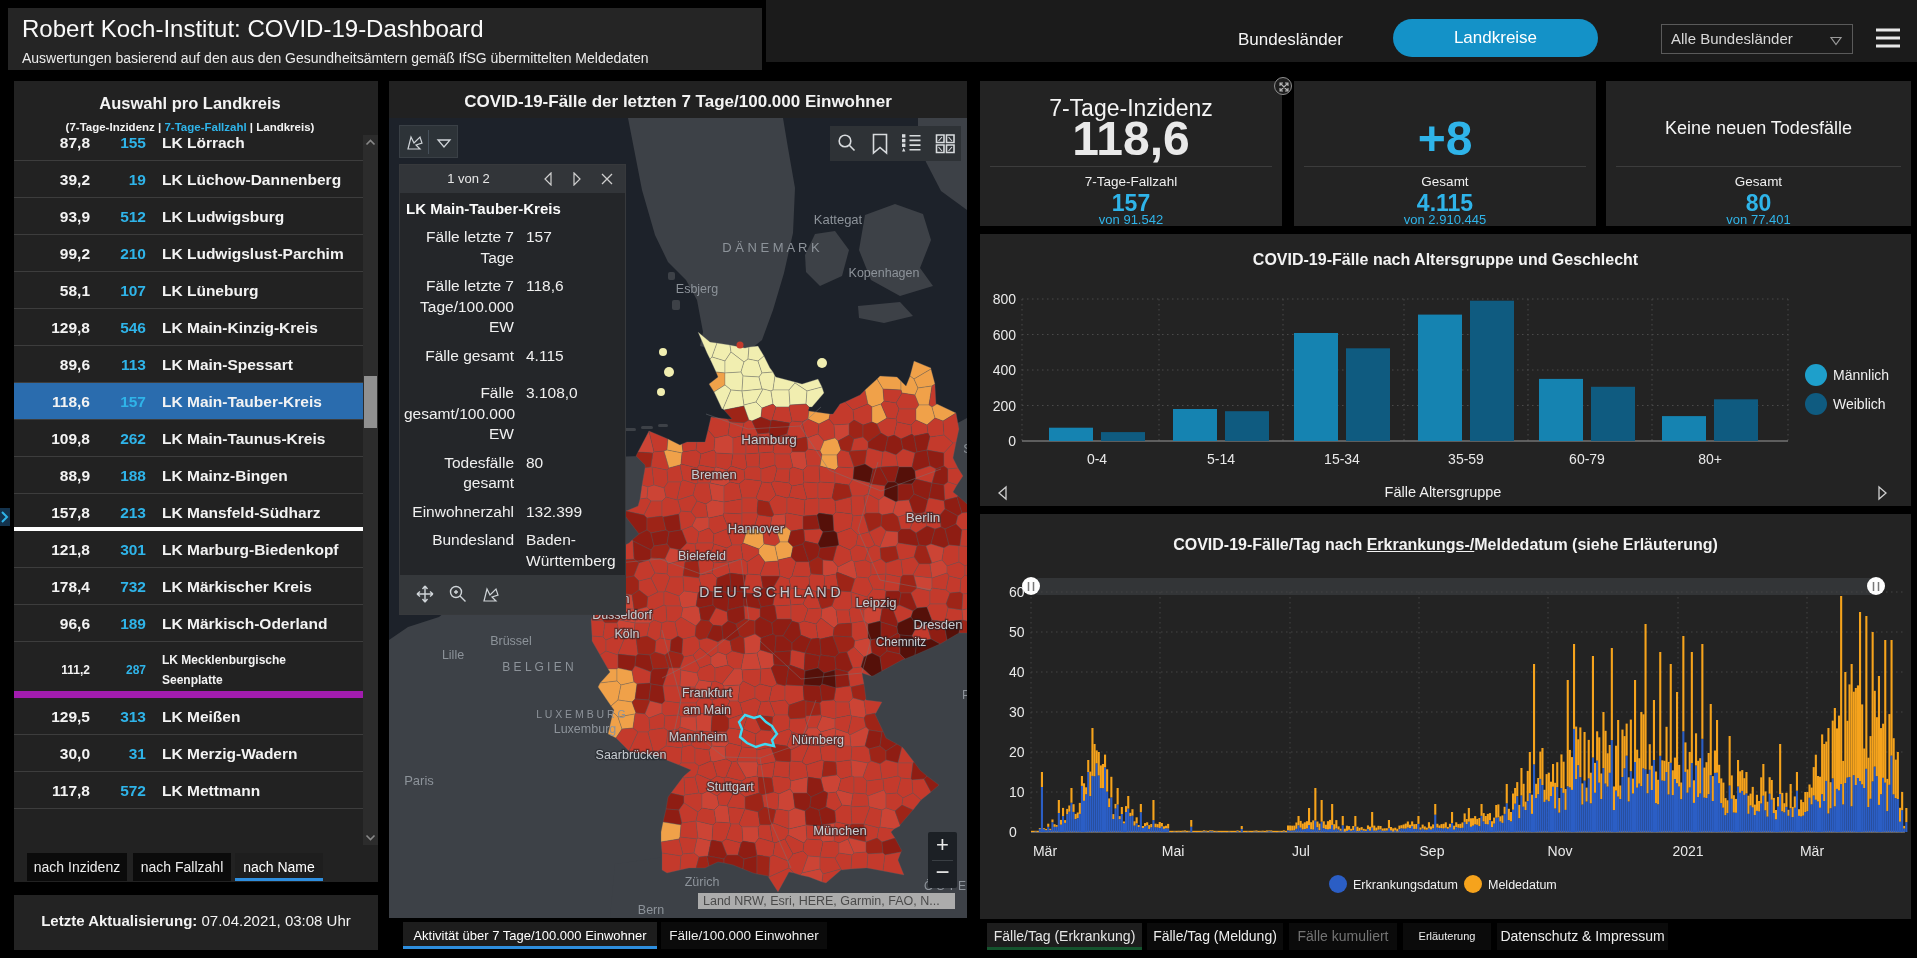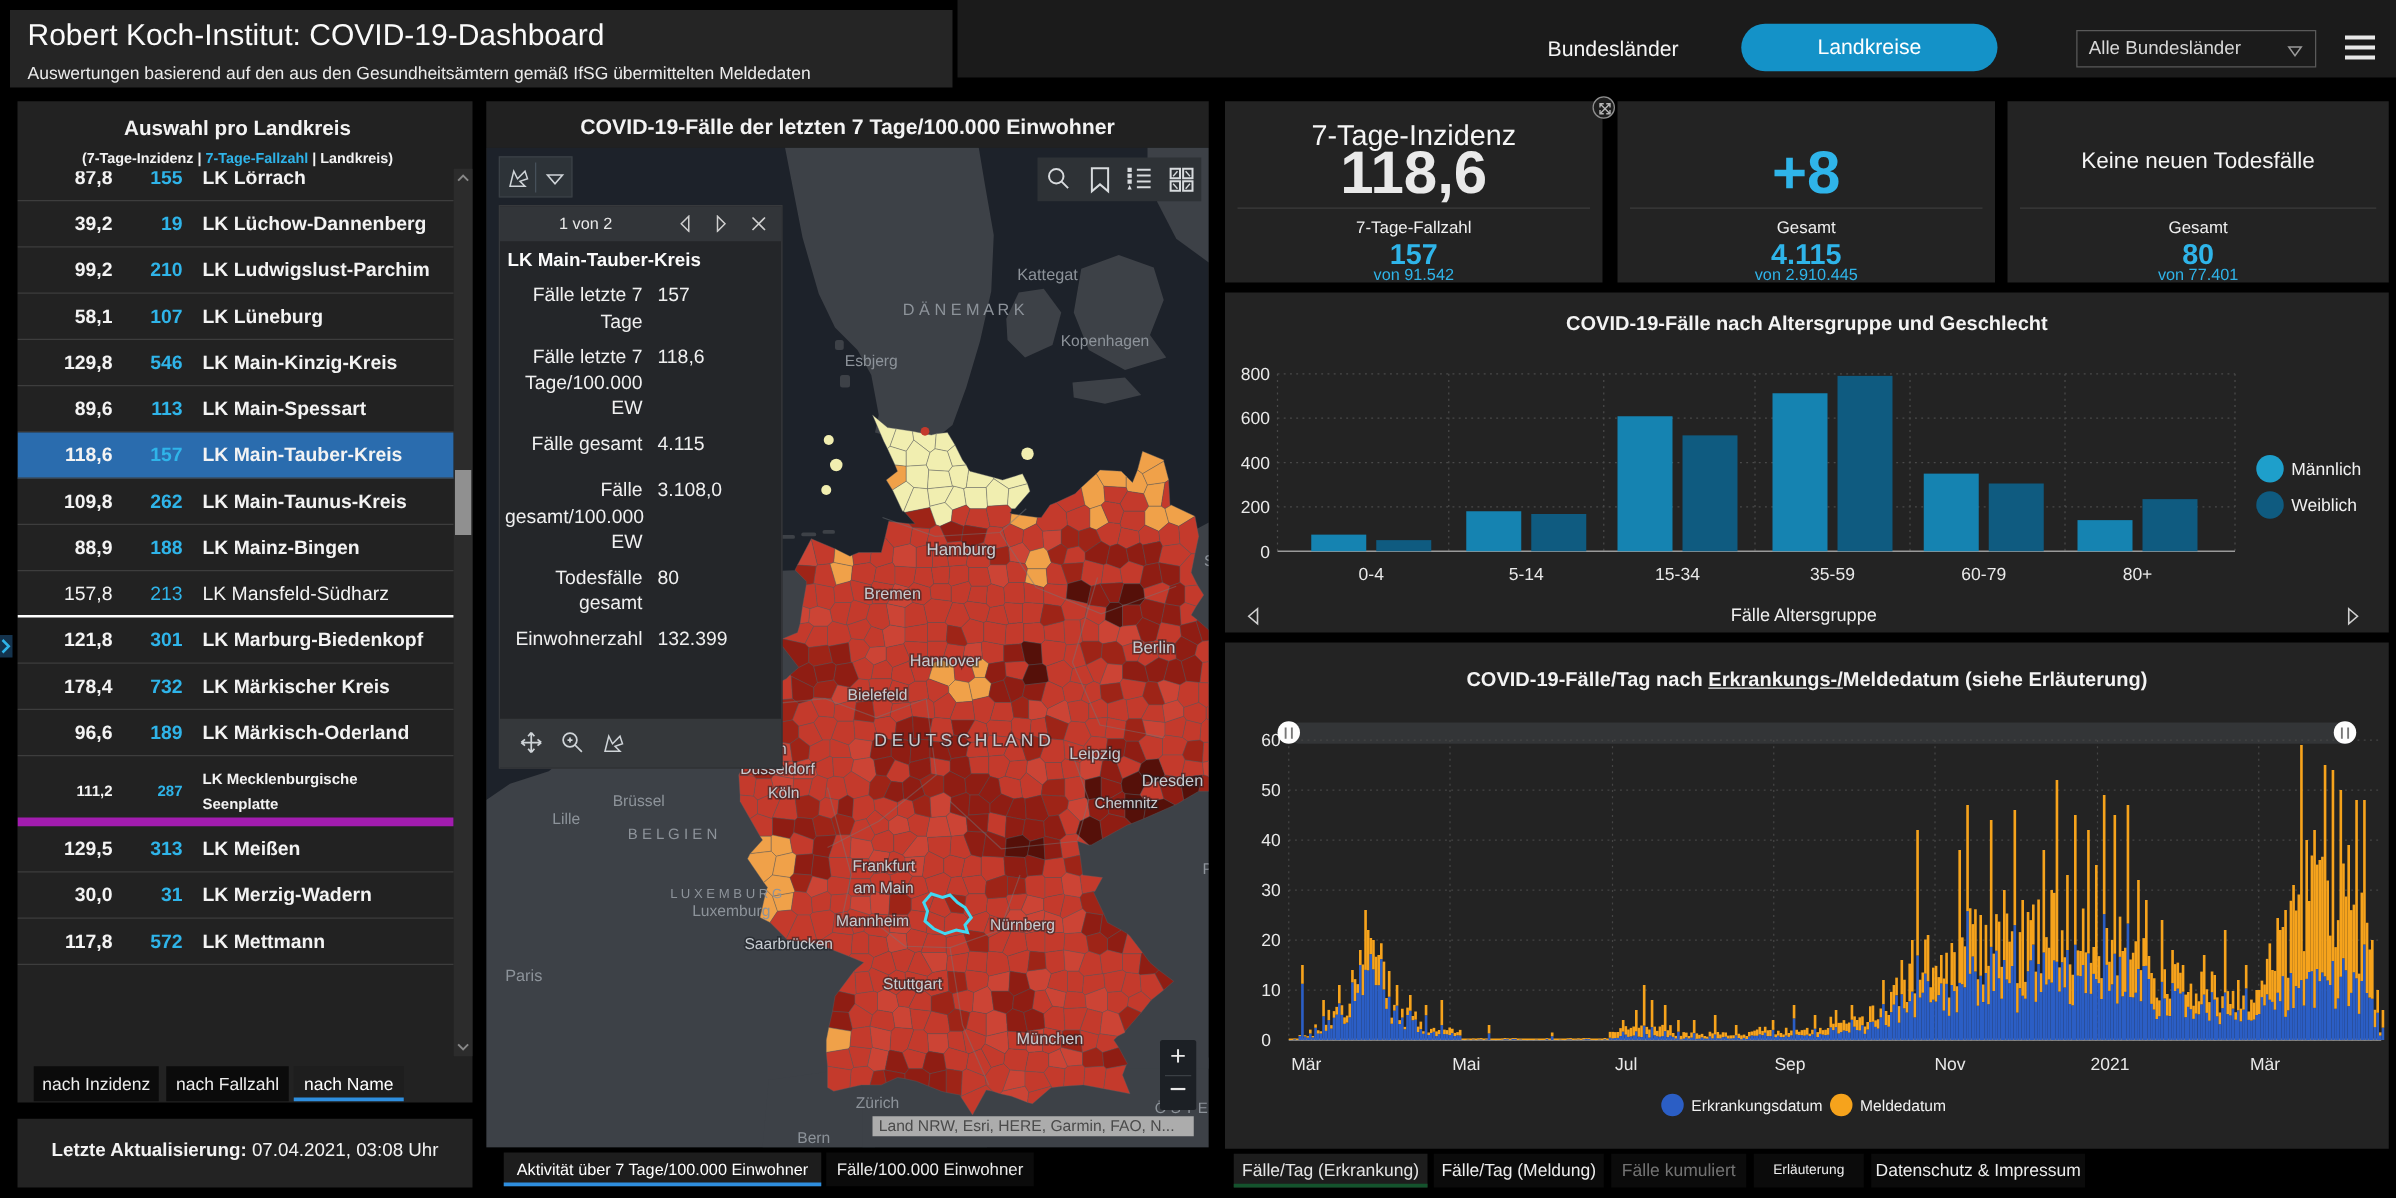--- a/index.html
+++ b/index.html
@@ -38,20 +38,25 @@
 <div class="abs" style="left:0;top:0;width:76px;text-align:right;line-height:37px">87,8</div>
 <div class="abs cyan" style="left:84px;top:0;width:48px;text-align:right;line-height:37px">155</div>
 <div class="abs" style="left:148px;top:0;line-height:37px">LK Lörrach</div>
 </div>
         <div style="position:relative;height:37px;border-bottom:1px solid #3d3d3d;font-weight:bold;font-size:15.5px">
 <div class="abs" style="left:0;top:0;width:76px;text-align:right;line-height:37px">39,2</div>
 <div class="abs cyan" style="left:84px;top:0;width:48px;text-align:right;line-height:37px">19</div>
 <div class="abs" style="left:148px;top:0;line-height:37px">LK Lüchow-Dannenberg</div>
 </div>
         <div style="position:relative;height:37px;border-bottom:1px solid #3d3d3d;font-weight:bold;font-size:15.5px">
+<div class="abs" style="left:0;top:0;width:76px;text-align:right;line-height:37px">93,9</div>
+<div class="abs cyan" style="left:84px;top:0;width:48px;text-align:right;line-height:37px">512</div>
+<div class="abs" style="left:148px;top:0;line-height:37px">LK Ludwigsburg</div>
+</div>
+        <div style="position:relative;height:37px;border-bottom:1px solid #3d3d3d;font-weight:bold;font-size:15.5px">
 <div class="abs" style="left:0;top:0;width:76px;text-align:right;line-height:37px">99,2</div>
 <div class="abs cyan" style="left:84px;top:0;width:48px;text-align:right;line-height:37px">210</div>
 <div class="abs" style="left:148px;top:0;line-height:37px">LK Ludwigslust-Parchim</div>
 </div>
         <div style="position:relative;height:37px;border-bottom:1px solid #3d3d3d;font-weight:bold;font-size:15.5px">
 <div class="abs" style="left:0;top:0;width:76px;text-align:right;line-height:37px">58,1</div>
 <div class="abs cyan" style="left:84px;top:0;width:48px;text-align:right;line-height:37px">107</div>
 <div class="abs" style="left:148px;top:0;line-height:37px">LK Lüneburg</div>
 </div>
         <div style="position:relative;height:37px;border-bottom:1px solid #3d3d3d;font-weight:bold;font-size:15.5px">
@@ -72,21 +77,21 @@
         <div style="position:relative;height:37px;border-bottom:1px solid #3d3d3d;font-weight:bold;font-size:15.5px">
 <div class="abs" style="left:0;top:0;width:76px;text-align:right;line-height:37px">109,8</div>
 <div class="abs cyan" style="left:84px;top:0;width:48px;text-align:right;line-height:37px">262</div>
 <div class="abs" style="left:148px;top:0;line-height:37px">LK Main-Taunus-Kreis</div>
 </div>
         <div style="position:relative;height:37px;border-bottom:1px solid #3d3d3d;font-weight:bold;font-size:15.5px">
 <div class="abs" style="left:0;top:0;width:76px;text-align:right;line-height:37px">88,9</div>
 <div class="abs cyan" style="left:84px;top:0;width:48px;text-align:right;line-height:37px">188</div>
 <div class="abs" style="left:148px;top:0;line-height:37px">LK Mainz-Bingen</div>
 </div>
-        <div style="position:relative;height:37px;border-bottom:2px solid #ffffff;font-weight:normal;font-size:15.5px">
+        <div style="position:relative;height:37px;border-bottom:4px solid #ffffff;font-weight:bold;font-size:15.5px">
 <div class="abs" style="left:0;top:0;width:76px;text-align:right;line-height:37px">157,8</div>
 <div class="abs cyan" style="left:84px;top:0;width:48px;text-align:right;line-height:37px">213</div>
 <div class="abs" style="left:148px;top:0;line-height:37px">LK Mansfeld-Südharz</div>
 </div>
         <div style="position:relative;height:37px;border-bottom:1px solid #3d3d3d;font-weight:bold;font-size:15.5px">
 <div class="abs" style="left:0;top:0;width:76px;text-align:right;line-height:37px">121,8</div>
 <div class="abs cyan" style="left:84px;top:0;width:48px;text-align:right;line-height:37px">301</div>
 <div class="abs" style="left:148px;top:0;line-height:37px">LK Marburg-Biedenkopf</div>
 </div>
         <div style="position:relative;height:37px;border-bottom:1px solid #3d3d3d;font-weight:bold;font-size:15.5px">
@@ -908,20 +913,24 @@
         <div style="width:110px;text-align:right;flex:none">Fälle<br>gesamt/100.000<br>EW</div>
         <div style="margin-left:12px">3.108,0</div>
       </div>
       <div style="display:flex;margin-bottom:8px;line-height:20.5px">
         <div style="width:110px;text-align:right;flex:none">Todesfälle<br>gesamt</div>
         <div style="margin-left:12px">80</div>
       </div>
       <div style="display:flex;margin-bottom:8px;line-height:20.5px">
         <div style="width:110px;text-align:right;flex:none">Einwohnerzahl</div>
         <div style="margin-left:12px">132.399</div>
+      </div>
+      <div style="display:flex;margin-bottom:8px;line-height:20.5px">
+        <div style="width:110px;text-align:right;flex:none">Bundesland</div>
+        <div style="margin-left:12px">Baden-<br>Württemberg</div>
       </div>
     </div>
  <div class="abs" style="left:0;bottom:0;width:100%;height:39px;background:#35383b">
   <svg class="abs" style="left:16px;top:10px" width="18" height="18">
         <g stroke="#cfd4d8" stroke-width="1.4" fill="none">
           <path d="M9 1v16M1 9h16M9 1l-2.5 3M9 1l2.5 3M9 17l-2.5-3M9 17l2.5-3M1 9l3-2.5M1 9l3 2.5M17 9l-3-2.5M17 9l-3 2.5"></path>
         </g>
       </svg>
   <svg class="abs" style="left:49px;top:10px" width="18" height="18">
         <g stroke="#cfd4d8" stroke-width="1.4" fill="none">

